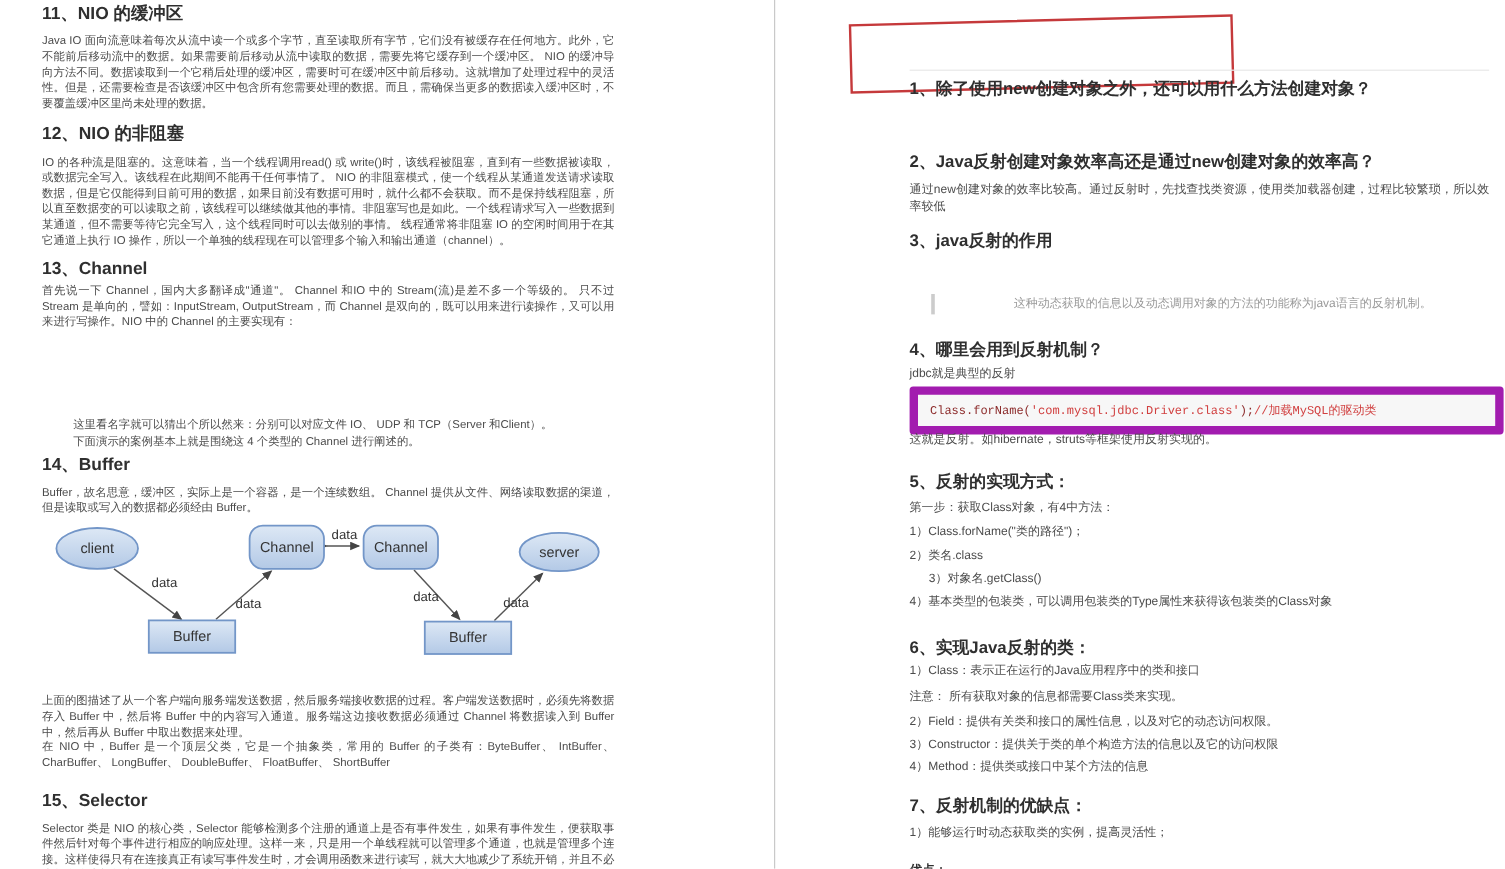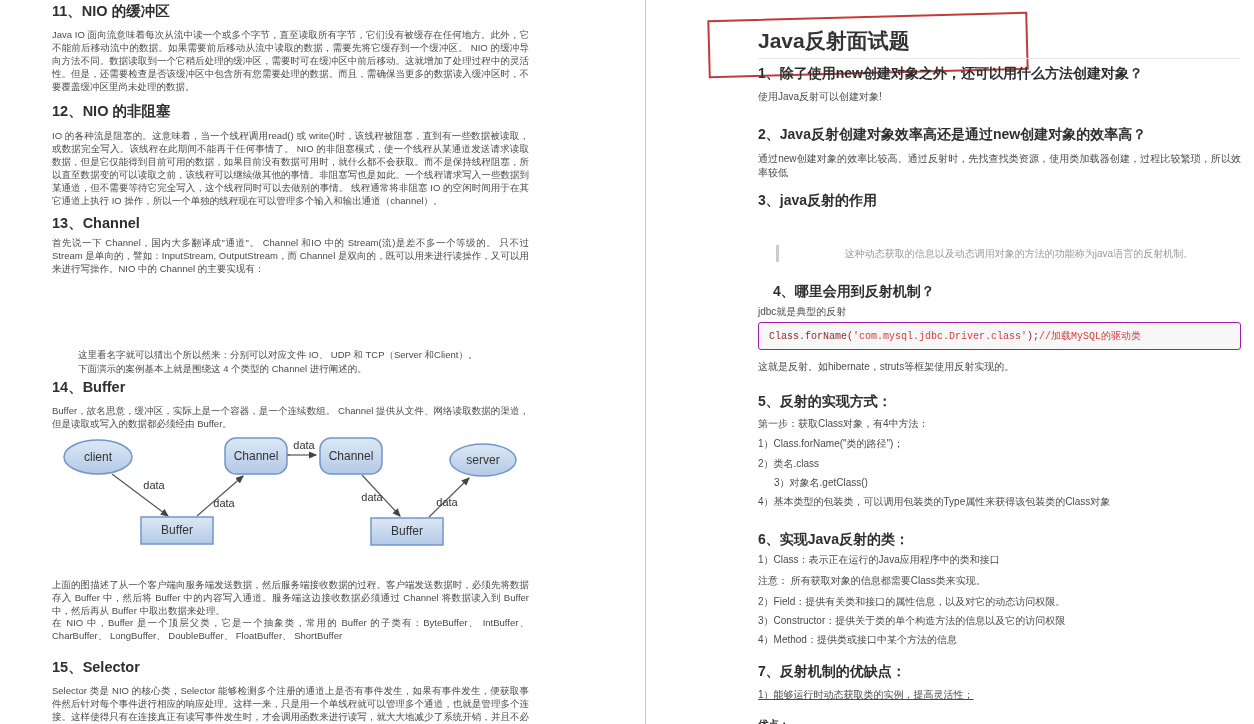--- a/index.html
+++ b/index.html
@@ -14,33 +14,33 @@
   .body-r{font-size:10px;line-height:14px;text-align:justify;color:#4b4b4b;}
   .divider{position:absolute;top:0;width:1px;height:724px;background:#c9c9c9;}
   .doc-title{font-size:21px;font-weight:bold;color:#333;white-space:nowrap;}
   .title-rule{position:absolute;height:1px;background:#e8e8e8;}
   .red-box{position:absolute;border:2px solid #c5393b;transform:rotate(-1.5deg);background:transparent;}
   ol.chan{margin:0;padding:0 0 0 22px;font-size:9.5px;line-height:15.5px;color:#4b4b4b;}
   ol.chan li{padding-left:2px;}
   .note{font-size:9.5px;line-height:14px;color:#4b4b4b;}
   .quote{border-left:3px solid #cccccc;padding:2px 0 2px 10px;color:#9a9a9a;font-size:10px;line-height:13px;}
   .code{
-    background:#f7f7f7;border:1px solid #a21caf;border-radius:3px;
+    background:#f7f7f7;border:7px solid #a21caf;border-radius:3px;
     font-family:"Liberation Mono","DejaVu Sans Mono",monospace;font-size:10px;
     padding:6px 10px;white-space:nowrap;
   }
   .code .c-dark{color:#8c2b2b;}
   .code .c-red{color:#d14040;}
   .bold-sub{font-weight:bold;color:#2f2f2f;font-size:10.5px;margin-top:33px;}
   svg text{font-family:"Liberation Sans",sans-serif;}
 </style>
 </head>
 <body>
 
-<div class="page" style="left:52px;width:477px;height:724px;">
+<div class="page" style="left:35px;width:477px;height:724px;">
 
   <div class="abs h-sec" style="top:2px;left:0;">11、NIO 的缓冲区</div>
   <div class="abs body-l" style="top:28px;left:0;width:477px;">Java IO 面向流意味着每次从流中读一个或多个字节，直至读取所有字节，它们没有被缓存在任何地方。此外，它不能前后移动流中的数据。如果需要前后移动从流中读取的数据，需要先将它缓存到一个缓冲区。 NIO 的缓冲导向方法不同。数据读取到一个它稍后处理的缓冲区，需要时可在缓冲区中前后移动。这就增加了处理过程中的灵活性。但是，还需要检查是否该缓冲区中包含所有您需要处理的数据。而且，需确保当更多的数据读入缓冲区时，不要覆盖缓冲区里尚未处理的数据。</div>
 
   <div class="abs h-sec" style="top:102px;left:0;">12、NIO 的非阻塞</div>
   <div class="abs body-l" style="top:129px;left:0;width:477px;">IO 的各种流是阻塞的。这意味着，当一个线程调用read() 或 write()时，该线程被阻塞，直到有一些数据被读取，或数据完全写入。该线程在此期间不能再干任何事情了。 NIO 的非阻塞模式，使一个线程从某通道发送请求读取数据，但是它仅能得到目前可用的数据，如果目前没有数据可用时，就什么都不会获取。而不是保持线程阻塞，所以直至数据变的可以读取之前，该线程可以继续做其他的事情。非阻塞写也是如此。一个线程请求写入一些数据到某通道，但不需要等待它完全写入，这个线程同时可以去做别的事情。 线程通常将非阻塞 IO 的空闲时间用于在其它通道上执行 IO 操作，所以一个单独的线程现在可以管理多个输入和输出通道（channel）。</div>
 
   <div class="abs h-sec" style="top:214px;left:0;">13、Channel</div>
   <div class="abs body-l" style="top:236px;left:0;width:477px;">首先说一下 Channel，国内大多翻译成"通道"。 Channel 和IO 中的 Stream(流)是差不多一个等级的。 只不过Stream 是单向的，譬如：InputStream, OutputStream，而 Channel 是双向的，既可以用来进行读操作，又可以用来进行写操作。NIO 中的 Channel 的主要实现有：</div>
   <div class="abs note" style="top:348px;left:26px;width:440px;">这里看名字就可以猜出个所以然来：分别可以对应文件 IO、 UDP 和 TCP（Server 和Client）。</div>
@@ -93,33 +93,31 @@
   <div class="abs h-sec" style="top:658px;left:0;">15、Selector</div>
   <div class="abs body-l" style="top:684px;left:0;width:477px;">Selector 类是 NIO 的核心类，Selector 能够检测多个注册的通道上是否有事件发生，如果有事件发生，便获取事件然后针对每个事件进行相应的响应处理。这样一来，只是用一个单线程就可以管理多个通道，也就是管理多个连接。这样使得只有在连接真正有读写事件发生时，才会调用函数来进行读写，就大大地减少了系统开销，并且不必为每个连接都创建一个线程，不用去维护多个线程，并且避免了多线程之间的上下文切换导致的开销</div>
 </div>
 
 <div class="divider" style="left:645px;"></div>
 
 <div class="red-box" style="left:708px;top:16px;width:316px;height:54px;"></div>
 
 <div class="page" style="left:758px;width:483px;height:724px;">
 
-  <div class="abs doc-title" style="top:27px;left:0;">Java反射面试题</div>
   <div class="title-rule" style="top:58px;left:0;width:483px;"></div>
 
   <div class="abs h-sec" style="top:65px;left:0;font-size:14px;">1、除了使用new创建对象之外，还可以用什么方法创建对象？</div>
-  <div class="abs body-r" style="top:90px;left:0;width:483px;">使用Java反射可以创建对象!</div>
 
   <div class="abs h-sec" style="top:126px;left:0;font-size:14px;">2、Java反射创建对象效率高还是通过new创建对象的效率高？</div>
   <div class="abs body-r" style="top:152px;left:0;width:483px;">通过new创建对象的效率比较高。通过反射时，先找查找类资源，使用类加载器创建，过程比较繁琐，所以效率较低</div>
 
   <div class="abs h-sec" style="top:192px;left:0;font-size:14px;">3、java反射的作用</div>
   <div class="abs quote" style="top:245px;left:18px;width:460px;text-align:center;">这种动态获取的信息以及动态调用对象的方法的功能称为java语言的反射机制。</div>
 
-  <div class="abs h-sec" style="top:283px;left:0;font-size:14px;margin-left:15px;">4、哪里会用到反射机制？</div>
+  <div class="abs h-sec" style="top:283px;left:0;font-size:14px;">4、哪里会用到反射机制？</div>
   <div class="abs body-r" style="top:305px;left:0;width:483px;">jdbc就是典型的反射</div>
   <div class="abs code" style="top:322px;left:0;width:461px;">
     <span class="c-dark">Class.forName(</span><span class="c-red">'com.mysql.jdbc.Driver.class'</span><span class="c-dark">);</span><span class="c-red">//加载MySQL的驱动类</span>
   </div>
   <div class="abs body-r" style="top:360px;left:0;width:483px;">这就是反射。如hibernate，struts等框架使用反射实现的。</div>
 
   <div class="abs h-sec" style="top:393px;left:0;font-size:14px;">5、反射的实现方式：</div>
   <div class="abs body-r" style="top:417px;left:0;width:483px;">第一步：获取Class对象，有4中方法：</div>
   <div class="abs body-r" style="top:437px;left:0;width:483px;">1）Class.forName("类的路径")；</div>
   <div class="abs body-r" style="top:457px;left:0;width:483px;">2）类名.class</div>
@@ -128,14 +126,14 @@
 
   <div class="abs h-sec" style="top:531px;left:0;font-size:14px;">6、实现Java反射的类：</div>
   <div class="abs body-r" style="top:553px;left:0;width:483px;">1）Class：表示正在运行的Java应用程序中的类和接口</div>
   <div class="abs body-r" style="top:574px;left:0;width:483px;">注意： 所有获取对象的信息都需要Class类来实现。</div>
   <div class="abs body-r" style="top:595px;left:0;width:483px;">2）Field：提供有关类和接口的属性信息，以及对它的动态访问权限。</div>
   <div class="abs body-r" style="top:614px;left:0;width:483px;">3）Constructor：提供关于类的单个构造方法的信息以及它的访问权限</div>
   <div class="abs body-r" style="top:633px;left:0;width:483px;">4）Method：提供类或接口中某个方法的信息</div>
 
   <div class="abs h-sec" style="top:663px;left:0;font-size:14px;">7、反射机制的优缺点：</div>
   <div class="abs bold-sub" style="top:685px;left:0;">优点：</div>
-  <div class="abs body-r" style="top:688px;left:0;width:483px;text-decoration:underline;">1）能够运行时动态获取类的实例，提高灵活性；</div>
+  <div class="abs body-r" style="top:688px;left:0;width:483px;">1）能够运行时动态获取类的实例，提高灵活性；</div>
 </div>
 
 </body></html>

